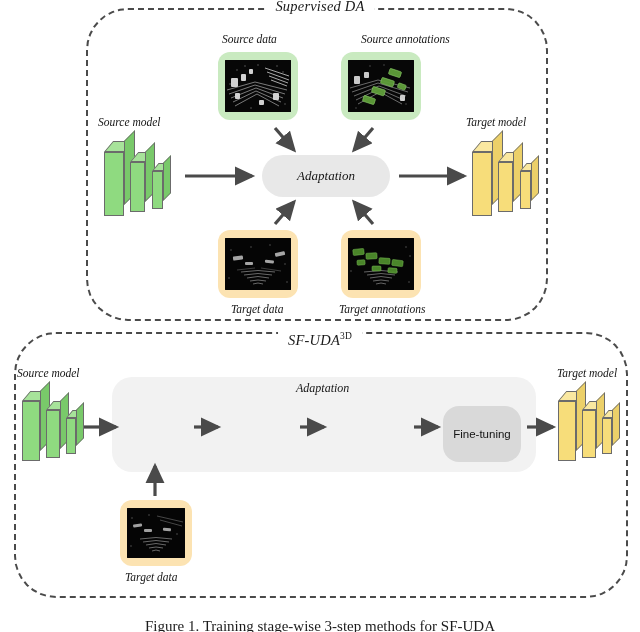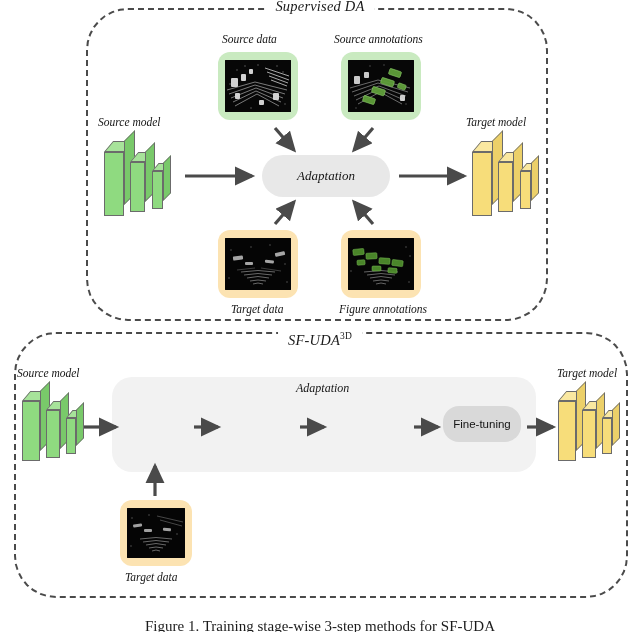--- a/index.html
+++ b/index.html
@@ -257,21 +257,21 @@
         </g>
         <g fill="#8e8e8e" opacity="0.6">
           <circle cx="22" cy="6" r="0.7"></circle>
             <circle cx="36" cy="5" r="0.7"></circle>
           <circle cx="58" cy="44" r="0.7"></circle>
             <circle cx="8" cy="48" r="0.7"></circle>
         </g>
       </svg>
     </div>
   </div>
-  <div class="lbl" style="left:334px; top:33px;font-style:italic;">Source annotations</div>
+  <div class="lbl" style="left:361px; top:33px;font-style:italic;">Source annotations</div>
 
   <div class="thumb-wrap amber" style="left:218px; top:230px; width:80px; height:68px;">
     <div class="thumb-img" style="width:66px; height:52px;">
       <svg class="pc" viewBox="0 0 66 52" preserveAspectRatio="none">
         <rect x="0" y="0" width="66" height="52" fill="#050505"></rect>
         <g stroke="#c4c4c4" stroke-width="0.65" opacity="0.8">
           <path d="M16,34 Q33,31 50,34" fill="none"></path>
           <path d="M19,37 Q33,34 47,37" fill="none"></path>
           <path d="M22,40 Q33,37 44,40" fill="none"></path>
           <path d="M25,43 Q33,41 41,43" fill="none"></path>
@@ -322,21 +322,21 @@
         </g>
         <g fill="#a0a0a0" opacity="0.6">
           <circle cx="58" cy="9" r="0.7"></circle>
             <circle cx="62" cy="18" r="0.7"></circle>
           <circle cx="3" cy="33" r="0.7"></circle>
             <circle cx="61" cy="44" r="0.7"></circle>
         </g>
       </svg>
     </div>
   </div>
-  <div class="lbl" style="left:339px; top:303px;">Figure annotations</div>
+  <div class="lbl" style="left:339px; top:303px;">Target annotations</div>
 
   <div class="lbl" style="left:98px; top:116px;">Source model</div>
   <div class="model" style="left:104px; top:130px; width:86px; height:86px;">
     <div class="slab" style="left:0px; top:22px; width:20px; height:64px;">
       <div class="top green-top" style="left:0px; top:-11px; width:20px; height:11px; transform:skewX(-40deg); transform-origin:bottom left;"></div>
       <div class="side green-side" style="left:20px; top:-11px; width:11px; height:64px; transform:skewY(-45deg); transform-origin:top left;"></div>
       <div class="face green-face"></div>
     </div>
     <div class="slab" style="left:26px; top:32px; width:15px; height:50px;">
       <div class="top green-top" style="left:0px; top:-10px; width:15px; height:10px; transform:skewX(-40deg); transform-origin:bottom left;"></div>
@@ -397,21 +397,21 @@
   <div class="panel-title t2">
     <span>SF-UDA</span><sup>3D</sup>
   </div>
 
   <div class="adapt-shell" style="left:112px; top:377px; width:424px; height:95px;"></div>
   <div class="adapt-shell-title" style="left:296px; top:381px;">Adaptation</div>
 
 
 
 
-  <div class="pbox darker" style="left:443px; top:406px; width:78px; height:36px; border-radius:16px;">
+  <div class="pbox darker" style="left:443px; top:406px; width:78px; height:56px; border-radius:16px;">
     <span>Fine-tuning</span>
   </div>
 
   <div class="lbl" style="left:17px; top:367px;">Source model</div>
   <div class="model" style="left:22px; top:381px; width:86px; height:80px;">
     <div class="slab" style="left:0px; top:20px; width:18px; height:60px;">
       <div class="top green-top" style="left:0px; top:-10px; width:18px; height:10px; transform:skewX(-40deg); transform-origin:bottom left;"></div>
       <div class="side green-side" style="left:18px; top:-10px; width:10px; height:60px; transform:skewY(-45deg); transform-origin:top left;"></div>
       <div class="face green-face"></div>
     </div>

